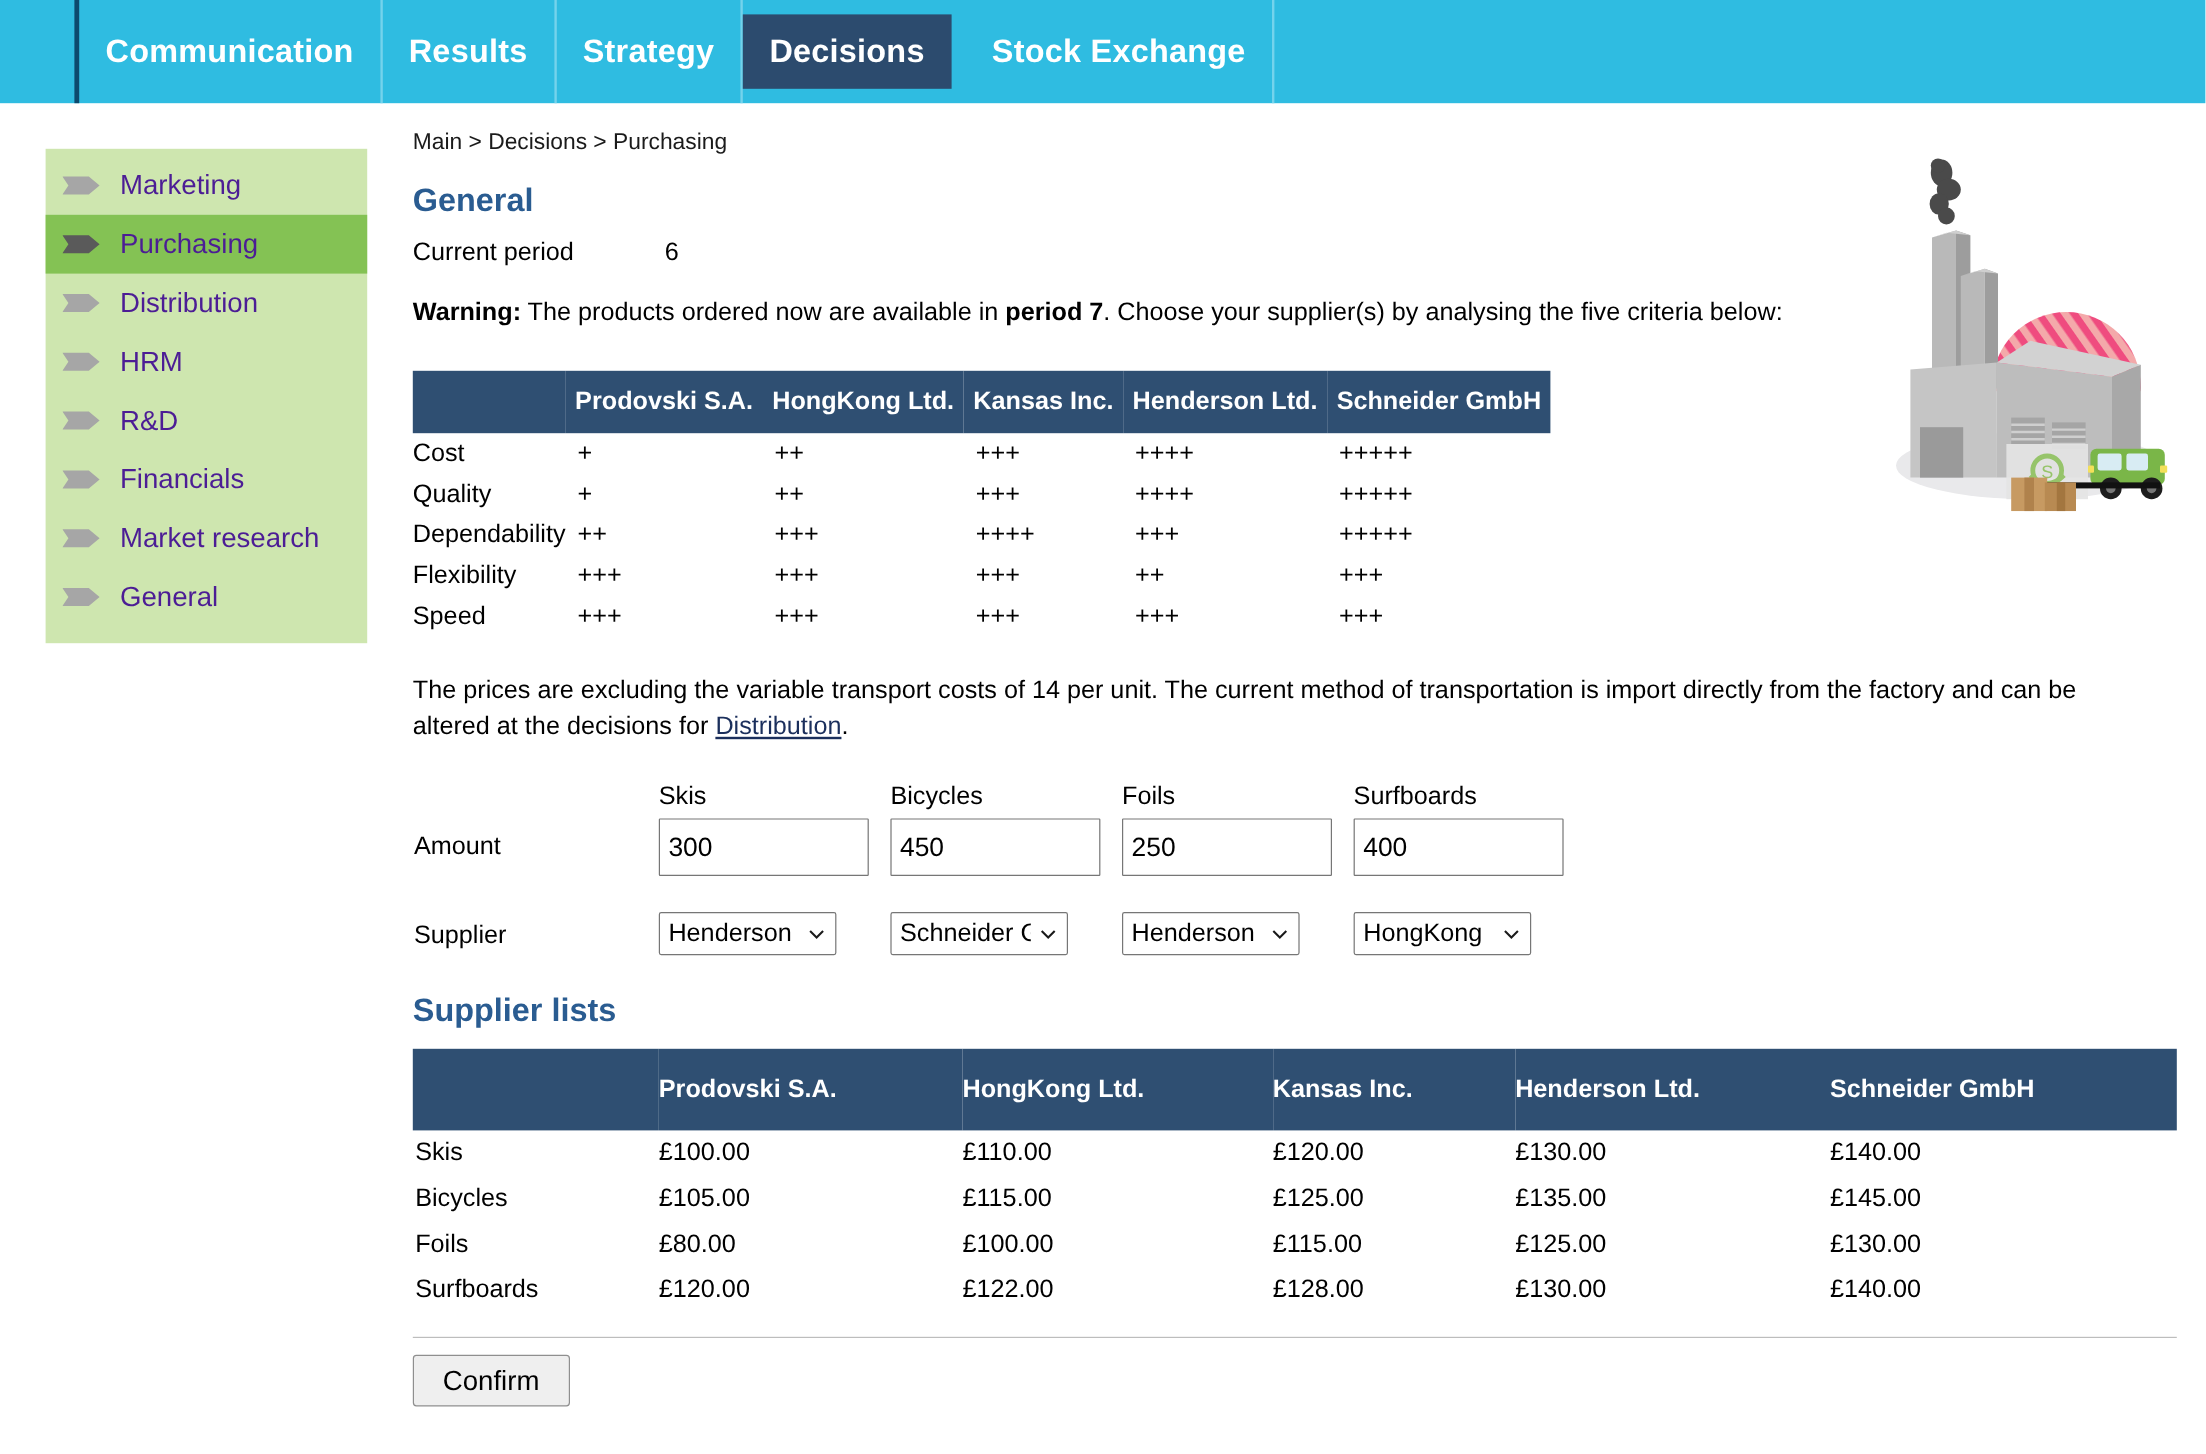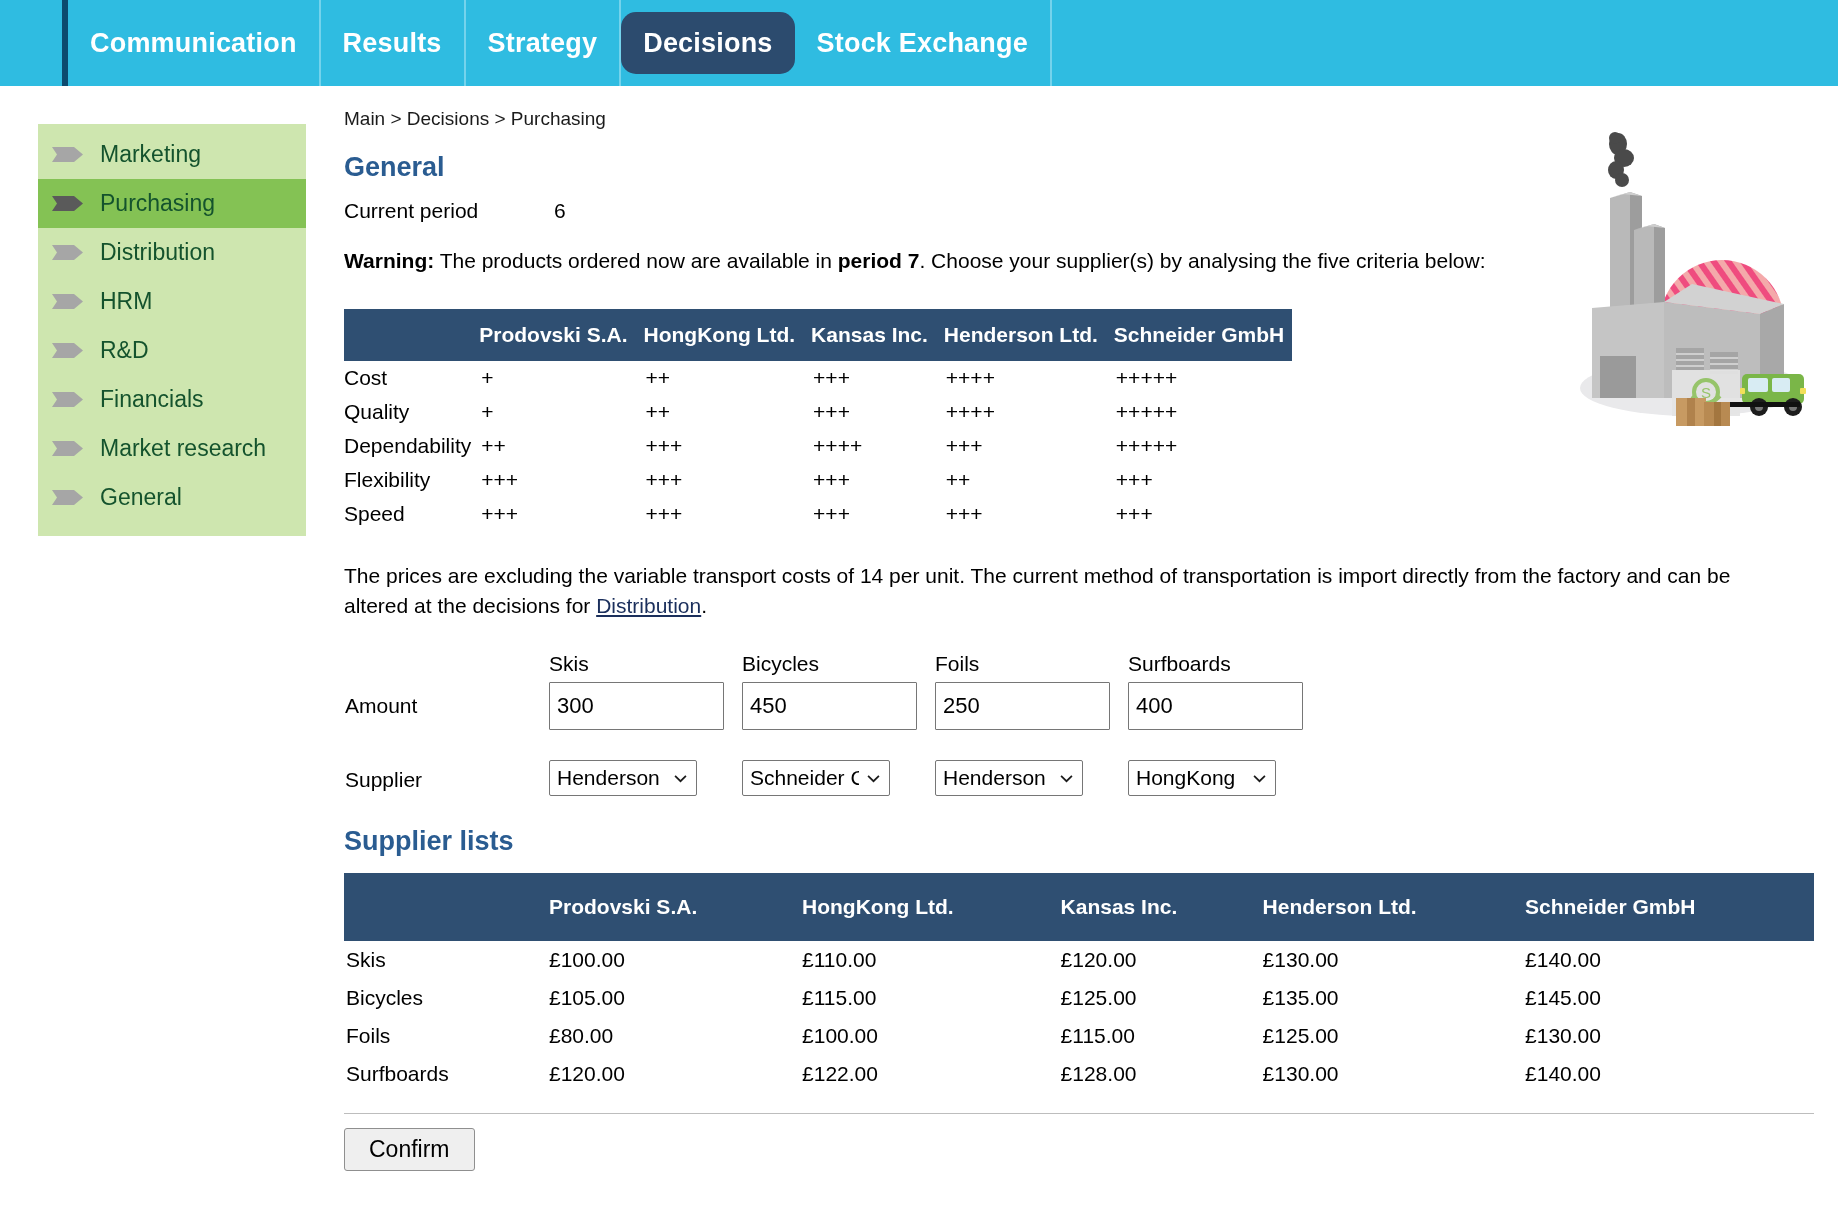--- a/index.html
+++ b/index.html
@@ -27,26 +27,25 @@
     padding: 0 22px;
     color: #ffffff;
     font-size: 27px;
     font-weight: bold;
     letter-spacing: 0.2px;
     border-right: 2px solid #74d3ec;
     white-space: nowrap;
     cursor: pointer;
     user-select: none;
   }
-  .nav-item:first-child { border-left: 6px solid #0c4a6e; }
+  .nav-item:first-child { border-left: 4px solid #0c4a6e; }
   .nav-item.active {
     background: #2c4b6e;
     border-right: none;
-    margin: 12px 0 12px 0;
-    border-radius: 15px;
+    margin: 12px 12px 12px 0;
   }
 
   
   .page {
     display: flex;
     align-items: flex-start;
   }
 
   
   .sidebar {
@@ -56,21 +55,21 @@
     background: #cee6af;
     padding: 6px 0 14px 0;
     flex: none;
   }
   .side-item {
     display: flex;
     align-items: center;
     height: 49px;
     padding-left: 14px;
     font-size: 23px;
-    color: #14532d;
+    color: #4c1d95;
     cursor: pointer;
     user-select: none;
   }
   .side-item.active { background: #84c254; }
   .flag-icon {
     width: 32px; height: 17px;
     margin-right: 16px;
     flex: none;
     display: block;
   }

